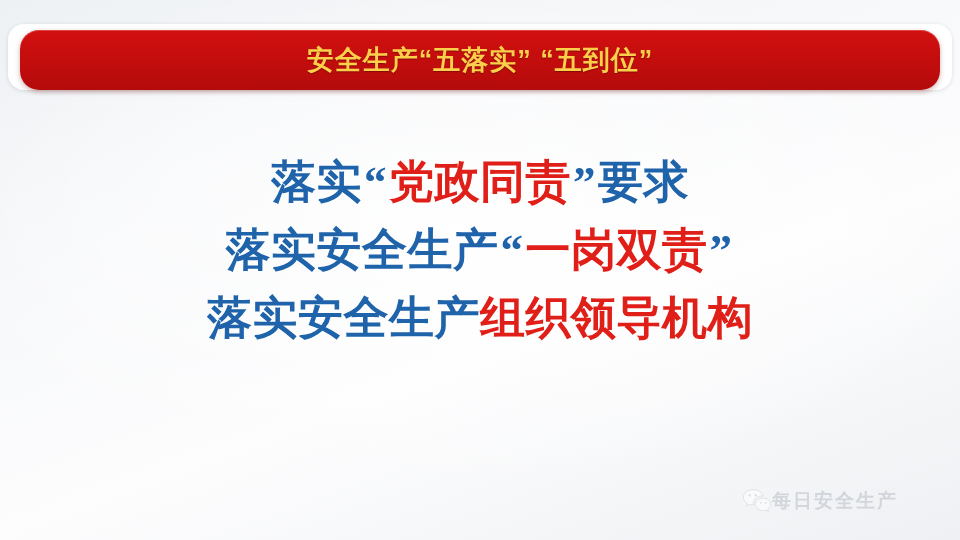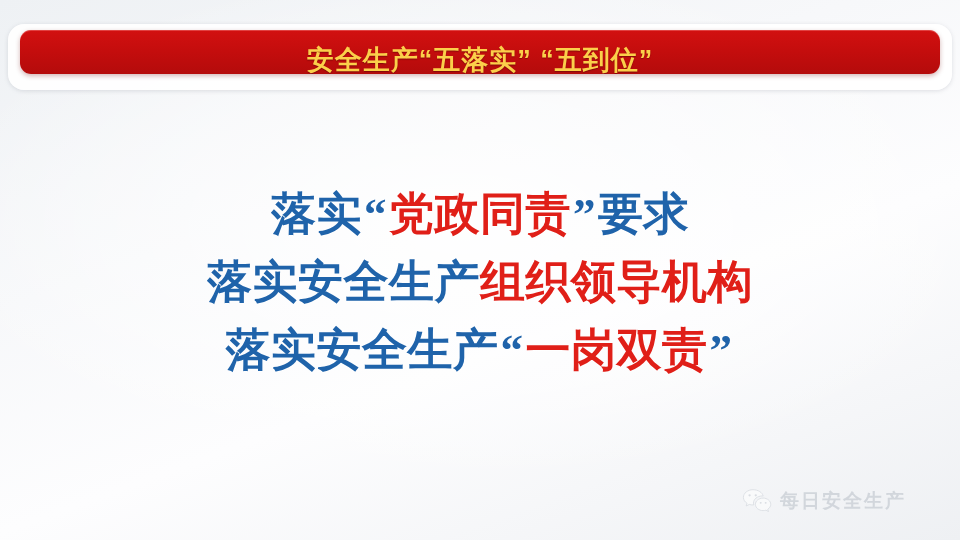--- a/index.html
+++ b/index.html
@@ -43,48 +43,47 @@
     height: 66px;
     border-radius: 16px;
     background: rgba(255,255,255,0.90);
     box-shadow: 0 1px 4px rgba(120,125,135,0.22);
   }
   #banner {
     position: absolute;
     left: 12px;
     top: 6px;
     width: 920px;
-    height: 44px;
-    border-radius: 11px;
+    height: 60px;
+    border-radius: 19px;
     background: linear-gradient(180deg, #d21010 0%, #c40d0d 48%, #b40b0b 100%);
     box-shadow: inset 0 1px 0 rgba(255,160,160,0.35),
                 0 2px 5px rgba(110,10,10,0.30);
     display: flex;
-    align-items: flex-end;
+    align-items: center;
     justify-content: center;
     overflow: hidden;
   }
   #banner-title {
     color: #fbcf4a;
     font-size: 27px;
     font-weight: bold;
     letter-spacing: 1px;
     line-height: 1;
     white-space: nowrap;
     text-shadow: 0 1px 1px rgba(90,8,8,0.55);
   }
 
   
   #body-block {
     position: absolute;
     left: 0;
     top: 148px;
     width: 960px;
     text-align: center;
-    margin-top: 32px;
   }
   .body-line {
     font-size: 45px;
     font-weight: bold;
     line-height: 68px;
     white-space: nowrap;
     letter-spacing: 0.5px;
     text-shadow: 0 1px 1px rgba(255,255,255,0.8);
   }
   .t-blue { color: #1f63aa; }
@@ -95,21 +94,21 @@
     padding: 0 2px;
   }
 
   
   #watermark {
     position: absolute;
     left: 742px;
     top: 488px;
     display: flex;
     align-items: center;
-    gap: 8px;
+    gap: 0;
     opacity: 0.55;
   }
   #wechat-icon {
     width: 30px;
     height: 26px;
     display: block;
   }
   #watermark-label {
     color: #b9c0c8;
     font-size: 19px;
@@ -185,24 +184,24 @@
     <div id="banner">
       <div id="banner-title">安全生产“五落实” “五到位”</div>
     </div>
   </div>
 
   <div id="body-block">
     <div class="body-line">
       <span class="t-blue">落实</span><span class="t-quote">“</span><span class="t-red">党政同责</span><span class="t-quote">”</span><span class="t-blue">要求</span>
     </div>
     <div class="body-line">
+      <span class="t-blue">落实安全生产</span><span class="t-quote">“</span><span class="t-red">一岗双责</span><span class="t-quote">”</span>
+    </div>
+    <div class="body-line">
       <span class="t-blue">落实安全生产</span><span class="t-red">组织领导机构</span>
-    </div>
-    <div class="body-line">
-      <span class="t-blue">落实安全生产</span><span class="t-quote">“</span><span class="t-red">一岗双责</span><span class="t-quote">”</span>
     </div>
   </div>
 
   <div id="watermark">
     <svg id="wechat-icon" viewBox="0 0 34 28" aria-hidden="true">
       <path d="M12.4 1.2C6.4 1.2 1.6 5.1 1.6 9.9c0 2.7 1.6 5.1 4.1 6.7l-1 3.1 3.6-1.8c1.3 0.4 2.7 0.6 4.1 0.6 0.3 0 0.6 0 0.9 0-0.2-0.7-0.3-1.4-0.3-2.1 0-4.5 4.4-8.1 9.9-8.1 0.4 0 0.7 0 1.1 0.1C23.1 4.3 18.3 1.2 12.4 1.2z" fill="#ffffff" stroke="#c6ccd3" stroke-width="1"></path>
       <circle cx="8.6" cy="7.6" r="1.3" fill="#c6ccd3"></circle>
       <circle cx="15.6" cy="7.6" r="1.3" fill="#c6ccd3"></circle>
       <path d="M32.6 17.8c0-3.9-3.9-7.1-8.7-7.1s-8.7 3.2-8.7 7.1c0 3.9 3.9 7.1 8.7 7.1 1.1 0 2.2-0.2 3.2-0.5l2.9 1.5-0.8-2.5C31.3 22 32.6 20 32.6 17.8z" fill="#ffffff" stroke="#c6ccd3" stroke-width="1"></path>
       <circle cx="21.2" cy="16.1" r="1.1" fill="#c6ccd3"></circle>

